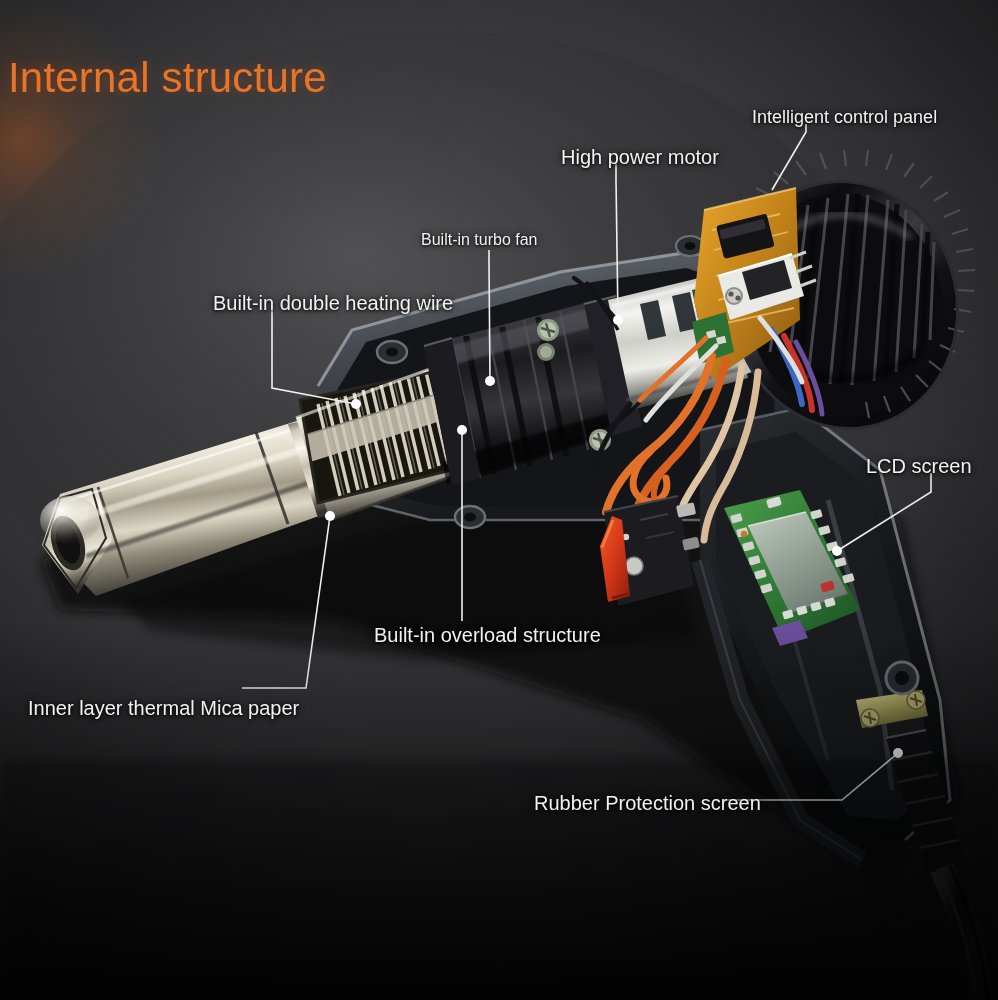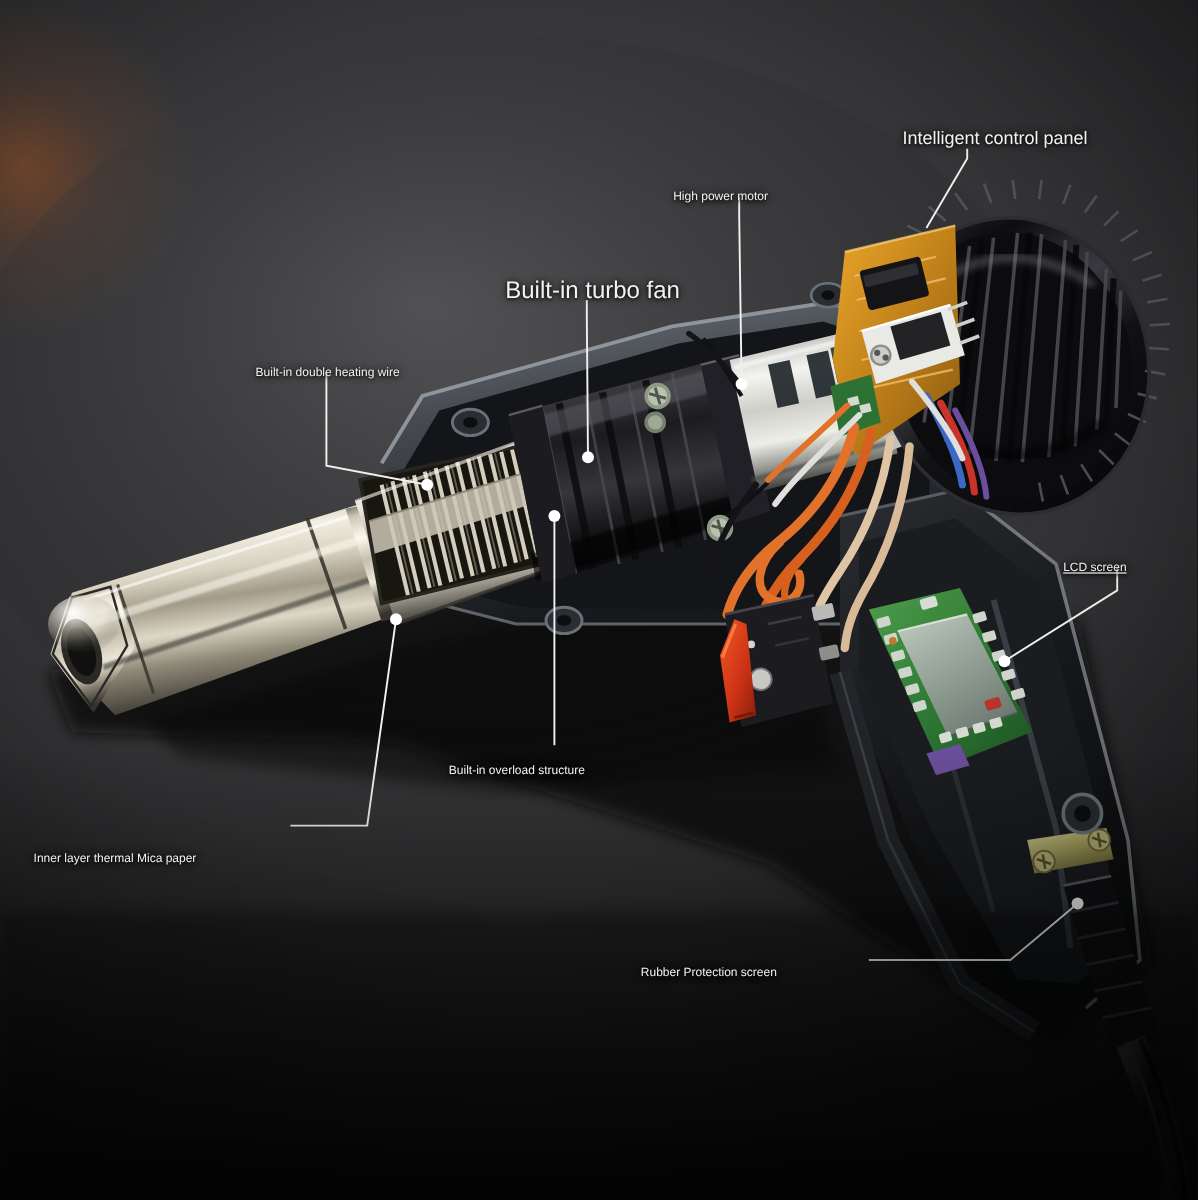--- a/index.html
+++ b/index.html
@@ -22,23 +22,23 @@
     position:absolute;left:8px;top:57px;
     font-size:42px;line-height:1;letter-spacing:0.2px;
     color:#e8742a;text-shadow:0 0 12px rgba(230,95,20,0.35);
     white-space:nowrap;
   }
   #overlay{position:absolute;inset:0;}
   .callout{
     position:absolute;color:#f2f2f2;white-space:nowrap;
     text-shadow:0 1px 3px rgba(0,0,0,0.95),0 0 7px rgba(0,0,0,0.8);
   }
-  .c-lg{font-size:20px;}
-  .c-md{font-size:10px;margin-top:13px;}
-  .c-sm{font-size:15px;}
+  .c-lg{font-size:16px;}
+  .c-md{font-size:20px;}
+  .c-sm{font-size:18px;}
 </style>
 </head>
 <body>
 
 <div id="stage">
 
   <svg id="photo" viewBox="0 0 998 1000" width="998" height="1000">
     <defs>
       <linearGradient id="gChrome" x1="0" y1="0" x2="0.25" y2="1">
         <stop offset="0%" stop-color="#5a564c"></stop>
@@ -555,25 +555,26 @@
         <circle cx="356" cy="404" r="5"></circle>
         <circle cx="837" cy="551" r="5"></circle>
         <circle cx="462" cy="430" r="5"></circle>
         <circle cx="330" cy="516" r="5"></circle>
         <circle cx="898" cy="753" r="5"></circle>
       </g>
   </svg>
 
   <div id="vignette"></div>
 
+  <div id="title">Internal structure</div>
 
   <div id="labels">
       <div class="callout c-sm" style="left: 752px; top: 107px;">Intelligent control panel</div>
       <div class="callout c-md" style="left: 561px; top: 146px;">High power motor</div>
       <div class="callout c-lg" style="left: 421px; top: 231px;">Built-in turbo fan</div>
       <div class="callout c-md" style="left: 198px; top: 292px; padding-left: 15px;">Built-in double heating wire</div>
-      <div class="callout c-md" style="left: 886px; top: 455px; text-decoration: underline;">LCD screen</div>
+      <div class="callout c-md" style="left: 866px; top: 455px;">LCD screen</div>
       <div class="callout c-md" style="left: 374px; top: 624px;">Built-in overload structure</div>
       <div class="callout c-md" style="left: 28px; top: 697px;">Inner layer thermal Mica paper</div>
       <div class="callout c-md" style="left: 534px; top: 792px;">Rubber Protection screen</div>
     </div>
 
 </div>
 
 </body></html>

